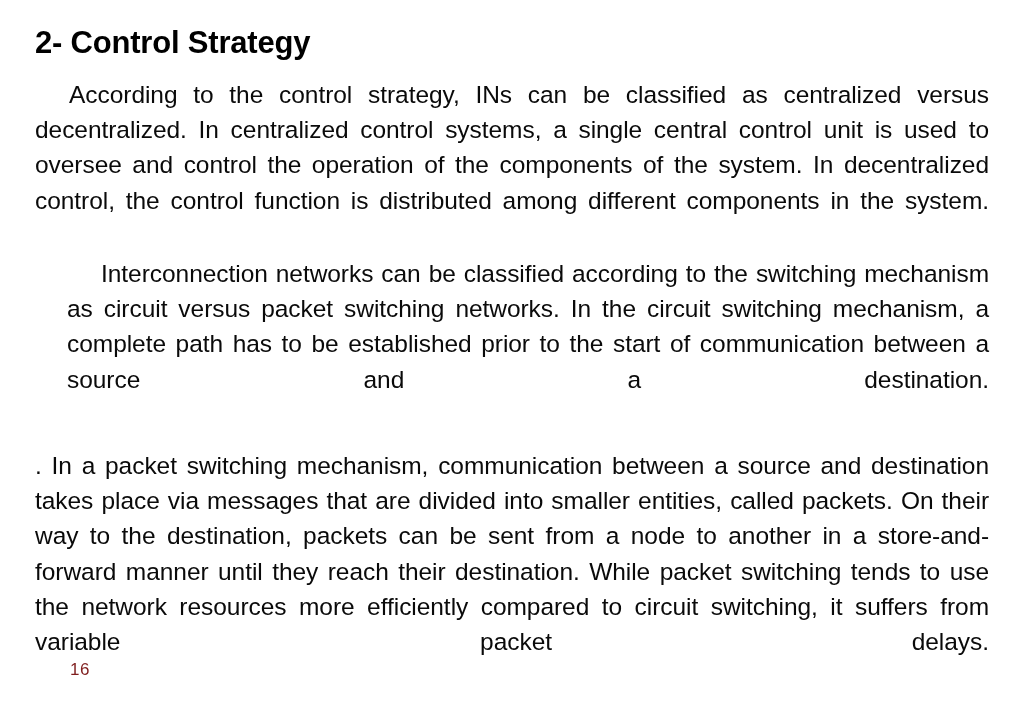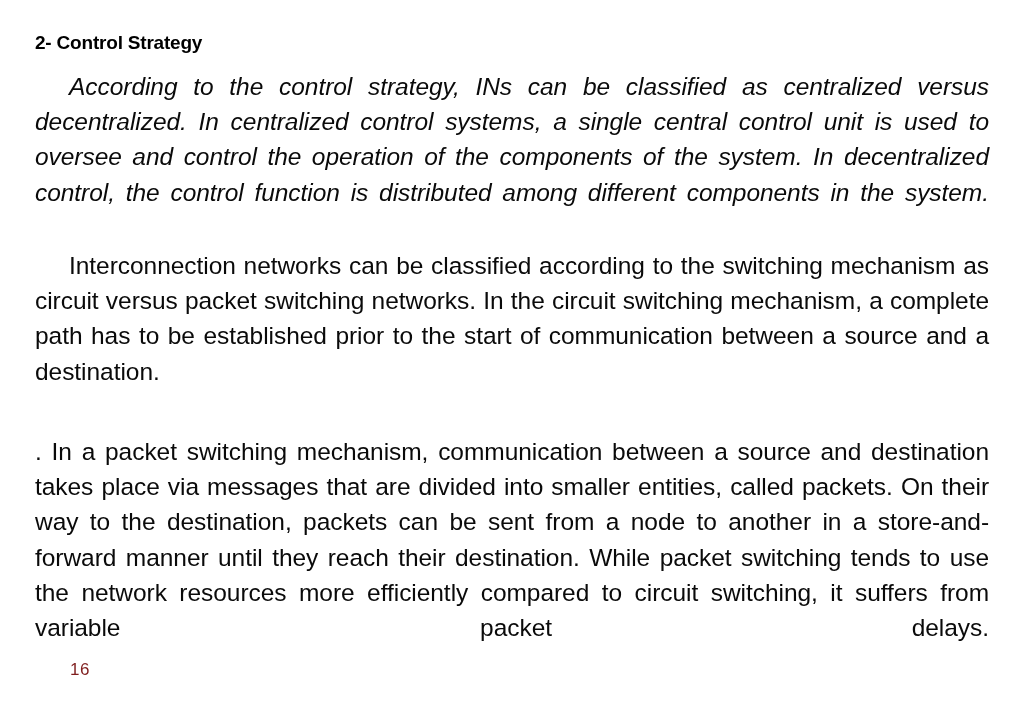--- a/index.html
+++ b/index.html
@@ -17,21 +17,21 @@
     background: #ffffff;
     overflow: hidden;
   }
   .content {
     position: absolute;
     left: 35px;
     top: 26px;
     width: 954px;
   }
   .heading {
-    font-size: 19px;
+    font-size: 31px;
     font-weight: bold;
     color: #000000;
     letter-spacing: -0.2px;
     line-height: 34px;
     margin: 0;
     padding: 0;
     white-space: nowrap;
   }
   .heading-2 {
     margin-top: 0px;
@@ -46,23 +46,23 @@
     text-align: justify;
     text-justify: inter-word;
     margin: 0;
     padding: 0;
     letter-spacing: -0.05px;
     word-spacing: 0px;
   }
   .para.indent {
     text-indent: 34px;
   }
-  .para-1 { margin-top: 9px; font-style: italic; }
-  .para-2 { margin-top: 3px; }
-  .para-3 { margin-top: 10px; }
+  .para-1 { margin-top: 17px; }
+  .para-2 { margin-top: 3px; margin-left: 32px; }
+  .para-3 { margin-top: 16px; }
   
   .para::after {
     content: "";
     display: inline-block;
     width: 100%;
   }
   .page-number {
     position: absolute;
     left: 70px;
     top: 660px;

